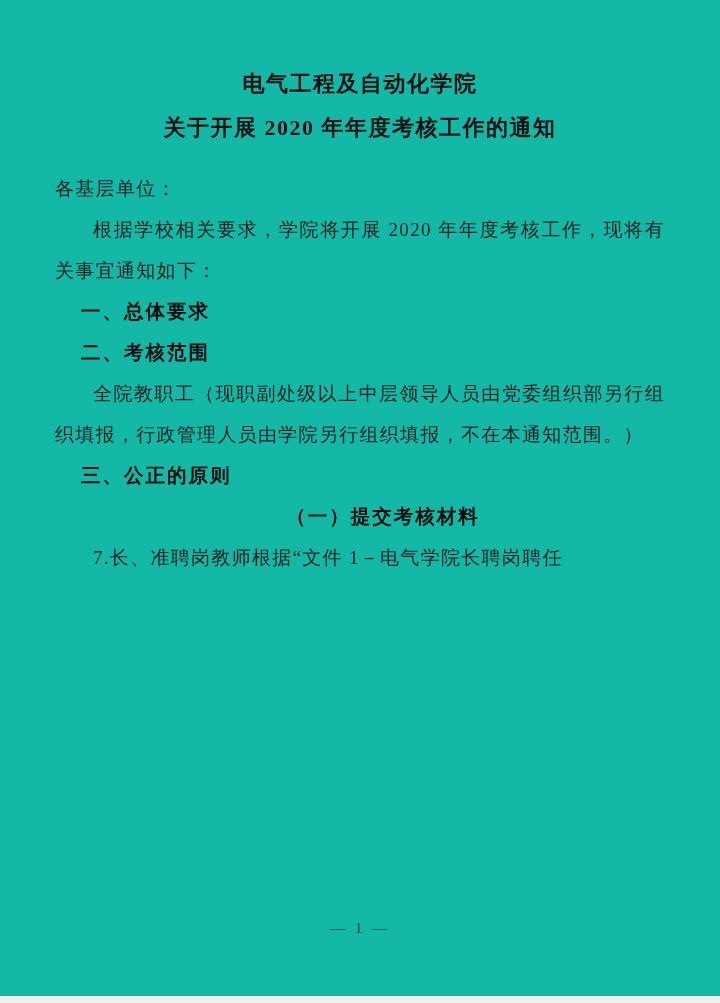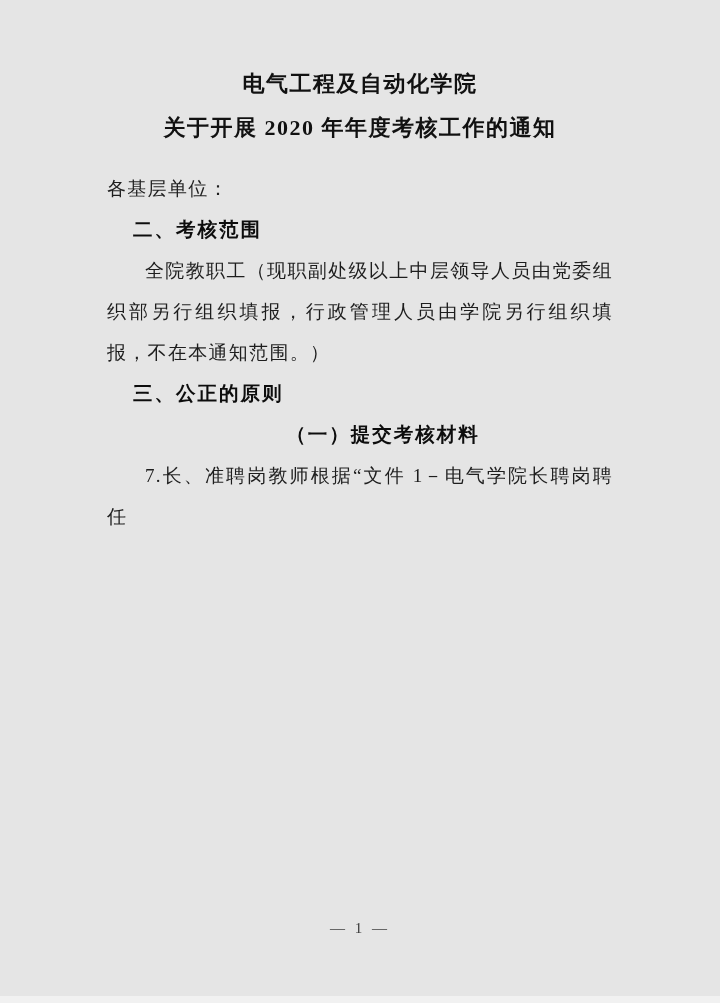--- a/index.html
+++ b/index.html
@@ -4,39 +4,39 @@
 <style>
   html, body {
     margin: 0;
     padding: 0;
     background: #ffffff;
   }
   .page {
     position: relative;
     width: 720px;
     height: 1003px;
-    background: #e5e5e5;
+    background: #14b8a6;
     overflow: hidden;
     font-family: "Liberation Serif", "DejaVu Serif", serif;
     color: #1e1e1e;
   }
   .title-block {
     padding-top: 62px;
     text-align: center;
   }
   .title-line {
     font-size: 22px;
     font-weight: bold;
     line-height: 44px;
     letter-spacing: 1.5px;
     color: #111111;
   }
   .body-text {
     margin-top: 18px;
-    padding: 0 107px;
+    padding: 0 55px;
     font-size: 19px;
     line-height: 41px;
     letter-spacing: 1.3px;
     text-align: justify;
   }
   .body-text p, .body-text h2, .body-text h3 {
     margin: 0;
     padding: 0;
   }
   .indent {
@@ -84,21 +84,23 @@
 
 <div class="page">
 
   <div class="title-block">
     <div class="title-line">电气工程及自动化学院</div>
     <div class="title-line">关于开展 2020 年年度考核工作的通知</div>
   </div>
 
   <div class="body-text">
     <p class="salutation">各基层单位：</p>
+    <p class="indent">根据学校相关要求，学院将开展 2020 年年度考核工作，现将有关事宜通知如下：</p>
 
+    <h2 class="sec-heading">一、总体要求</h2>
 
     <h2 class="sec-heading">二、考核范围</h2>
     <p class="indent">全院教职工（现职副处级以上中层领导人员由党委组织部另行组织填报，行政管理人员由学院另行组织填报，不在本通知范围。）</p>
 
     <h2 class="sec-heading">三、公正的原则</h2>
     <h3 class="subsec-heading">（一）提交考核材料</h3>
     <p class="indent">7.长、准聘岗教师根据“文件 1－电气学院长聘岗聘任</p>
   </div>
 
   <div class="footer">— 1 —</div>

